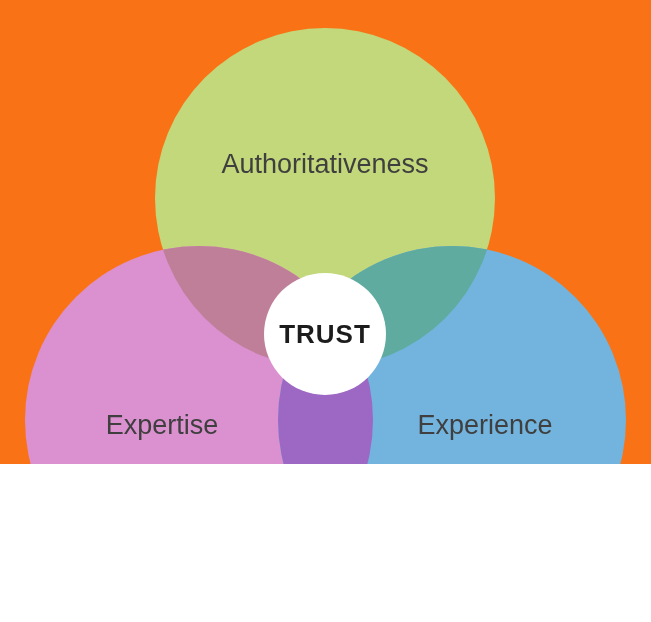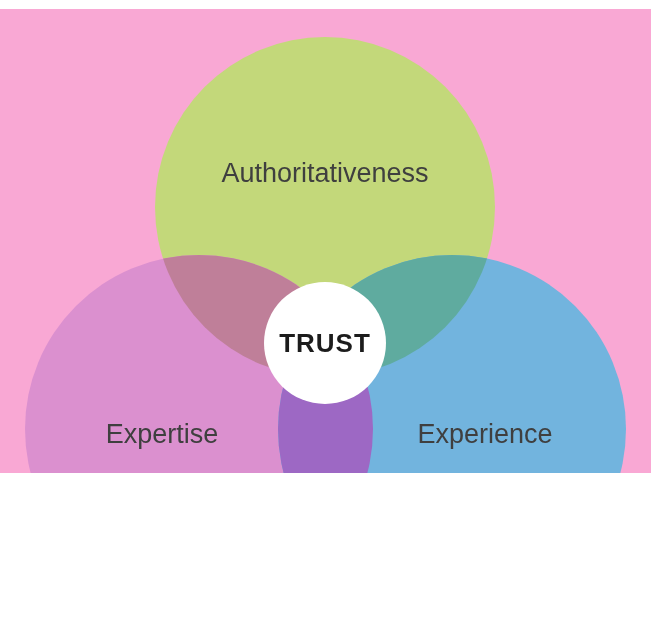--- a/index.html
+++ b/index.html
@@ -4,24 +4,23 @@
 <style>
   html, body {
     margin: 0;
     padding: 0;
     background: #ffffff;
   }
   .canvas {
     position: relative;
     width: 651px;
     height: 464px;
-    background: #f9a8d4;
+    background: #f97316;
     overflow: hidden;
     font-family: "Liberation Sans", "DejaVu Sans", sans-serif;
-    margin-top: 9px;
   }
   svg text.circle-label {
     font-family: "Liberation Sans", "DejaVu Sans", sans-serif;
     font-size: 27px;
     font-weight: 400;
   }
   svg text.center-label {
     font-family: "Liberation Sans", "DejaVu Sans", sans-serif;
     font-size: 26px;
     font-weight: 700;

